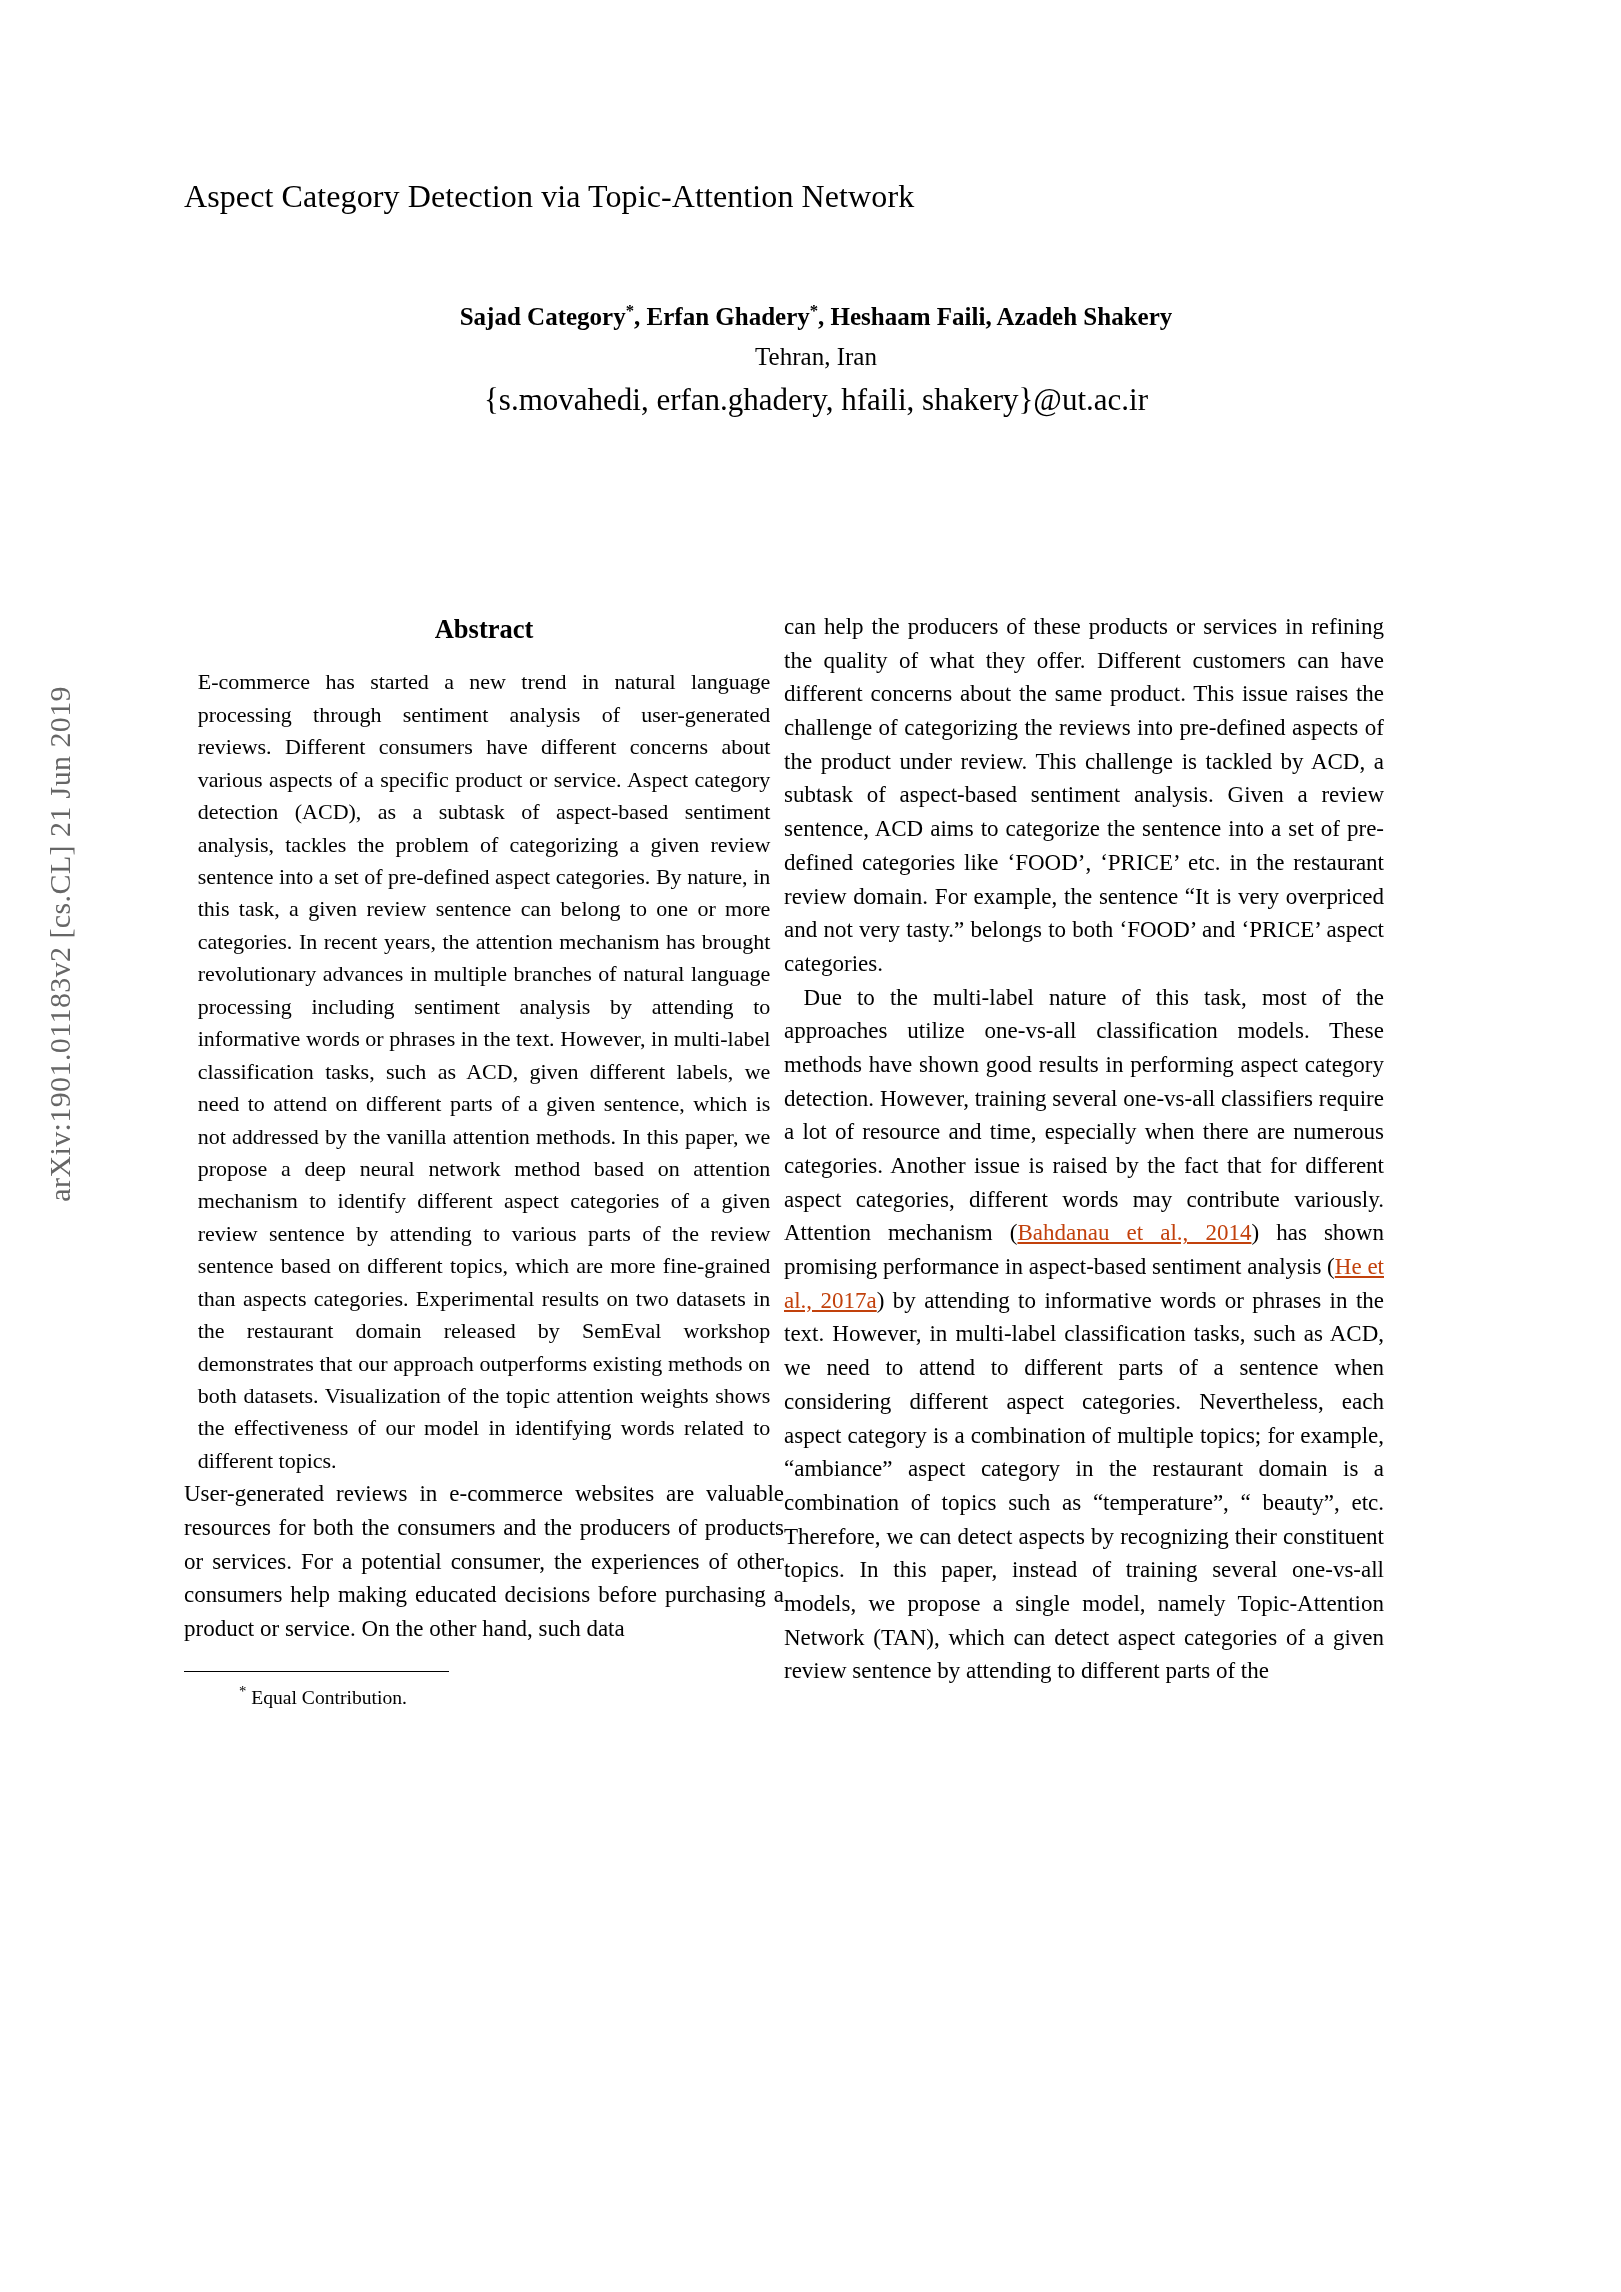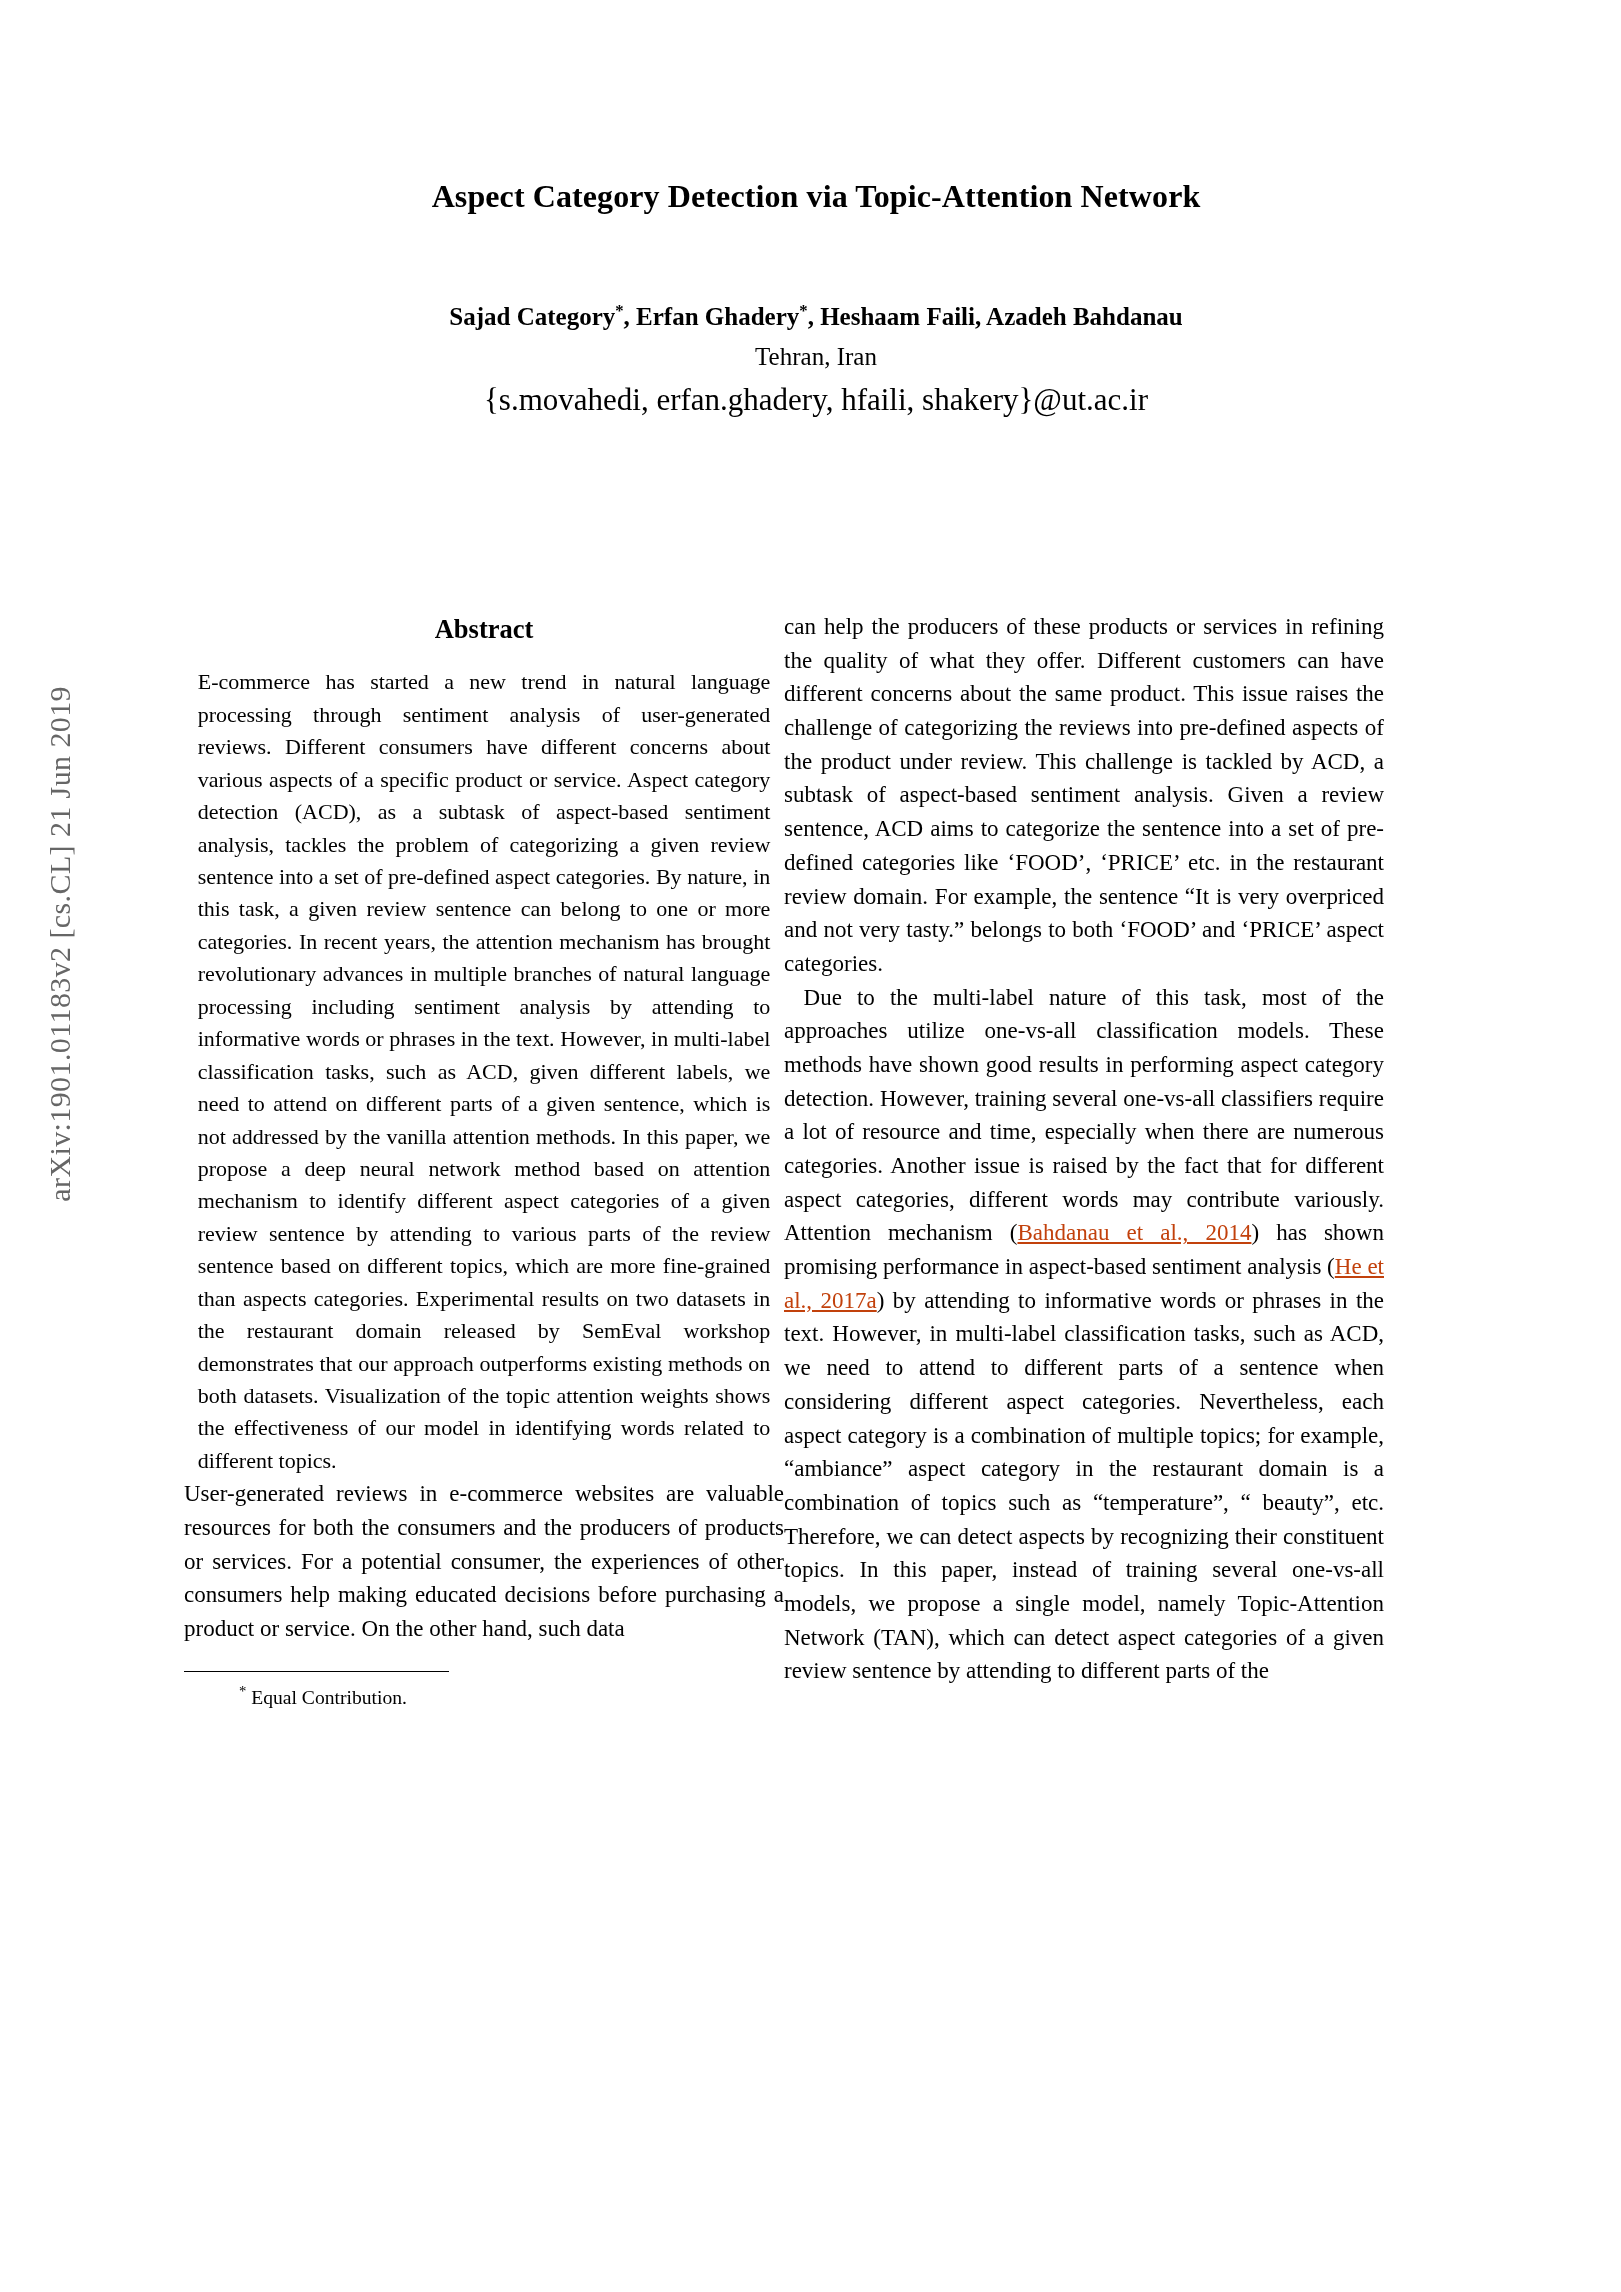--- a/index.html
+++ b/index.html
@@ -36,23 +36,22 @@
   }
 
   .content {
     position: absolute;
     left: 184px;
     top: 147px;
     width: 1264px;
   }
 
   .title {
-    text-align: center;
     font-size: 32px;
-    font-weight: bold;
+    font-weight: normal;
     line-height: 1.3;
     margin: 29px 0 0 0;
     letter-spacing: 0.1px;
   }
 
   .authors {
     text-align: center;
     font-size: 25px;
     font-weight: bold;
     margin-top: 82px;
@@ -155,21 +154,21 @@
 <body>
 
 <div class="page">
 
   <div class="arxiv-stamp">arXiv:1901.01183v2  [cs.CL]  21 Jun 2019</div>
 
   <div class="content">
     <div class="title">Aspect Category Detection via Topic-Attention Network</div>
 
     <div class="authors">
-      <span>Sajad Category</span><sup>*</sup>, <span>Erfan Ghadery</span><sup>*</sup>, <span>Heshaam Faili, Azadeh Bahdanau</span>
+      <span>Sajad Category</span><sup>*</sup>, <span>Erfan Ghadery</span><sup>*</sup>, <span>Heshaam Faili, Azadeh Shakery</span>
     </div>
 
     <div class="affil">Tehran, Iran</div>
     <div class="email">{s.movahedi, erfan.ghadery, hfaili, shakery}@ut.ac.ir</div>
   </div>
 
   <div class="columns">
 
     <div class="col">
       <div class="left-col-inner">

